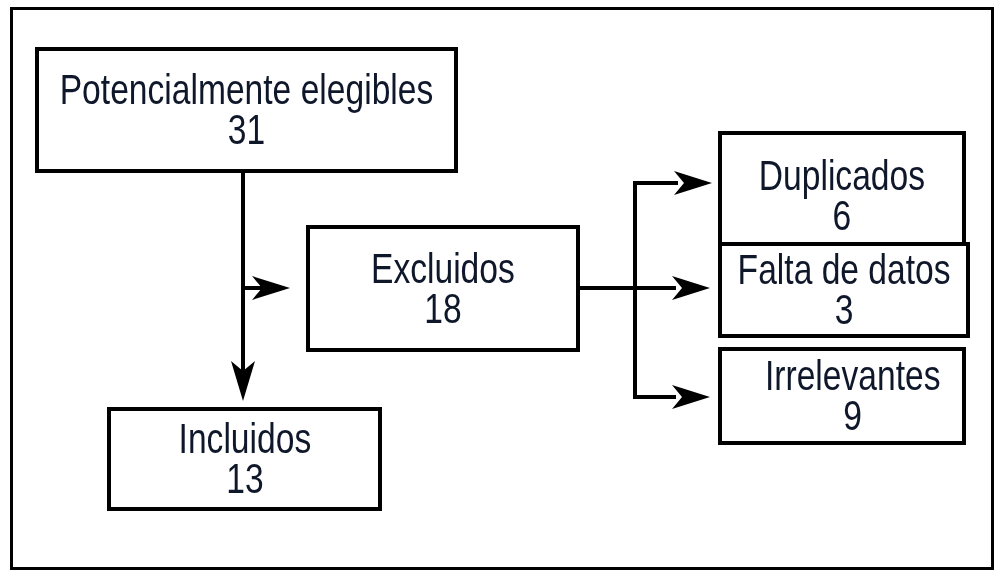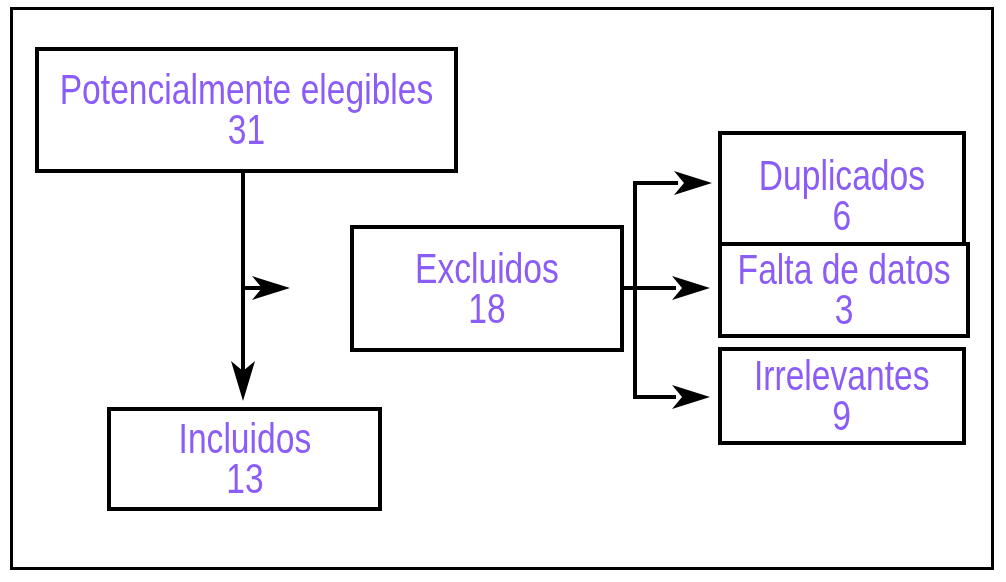--- a/index.html
+++ b/index.html
@@ -6,21 +6,21 @@
     margin: 0;
     padding: 0;
     background: #ffffff;
   }
   .stage {
     position: relative;
     width: 1006px;
     height: 582px;
     background: #ffffff;
     font-family: "Liberation Sans", sans-serif;
-    color: #8b5cf6;
+    color: #0f172a;
     overflow: hidden;
   }
   .outer-frame {
     position: absolute;
     left: 10px;
     top: 7px;
     width: 984px;
     height: 563px;
     border: 3px solid #000000;
     box-sizing: border-box;
@@ -46,25 +46,25 @@
     font-size: 42px;
     line-height: 40px;
     white-space: nowrap;
     transform: scaleX(0.8);
     transform-origin: 50% 50%;
   }
   .node-label, .node-value { display: block; }
 
   
   .node-potencialmente { left: 35px;  top: 47px;  width: 423px; height: 126px; }
-  .node-excluidos      { left: 306px; top: 225px; width: 274px; height: 127px; margin-left: 44px; }
+  .node-excluidos      { left: 306px; top: 225px; width: 274px; height: 127px; }
   .node-incluidos      { left: 107px; top: 407px; width: 275px; height: 104px; }
   .node-duplicados     { left: 718px; top: 131px; width: 248px; height: 130px; }
   .node-falta          { left: 718px; top: 242px; width: 252px; height: 96px;  }
-  .node-irrelevantes   { left: 718px; top: 347px; width: 248px; height: 98px;  }
+  .node-irrelevantes   { left: 718px; top: 347px; width: 248px; height: 98px; justify-content: flex-end;  }
 </style>
 </head>
 <body>
 
 <div class="stage">
 
   <div class="outer-frame"></div>
 
   <svg class="arrows-layer" width="1006" height="582" viewBox="0 0 1006 582" xmlns="http://www.w3.org/2000/svg">
 

